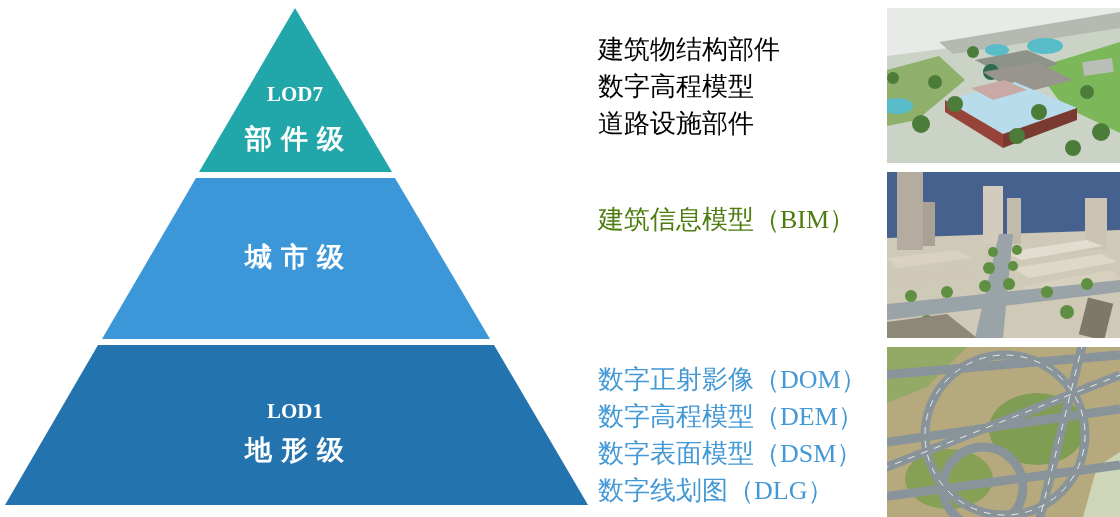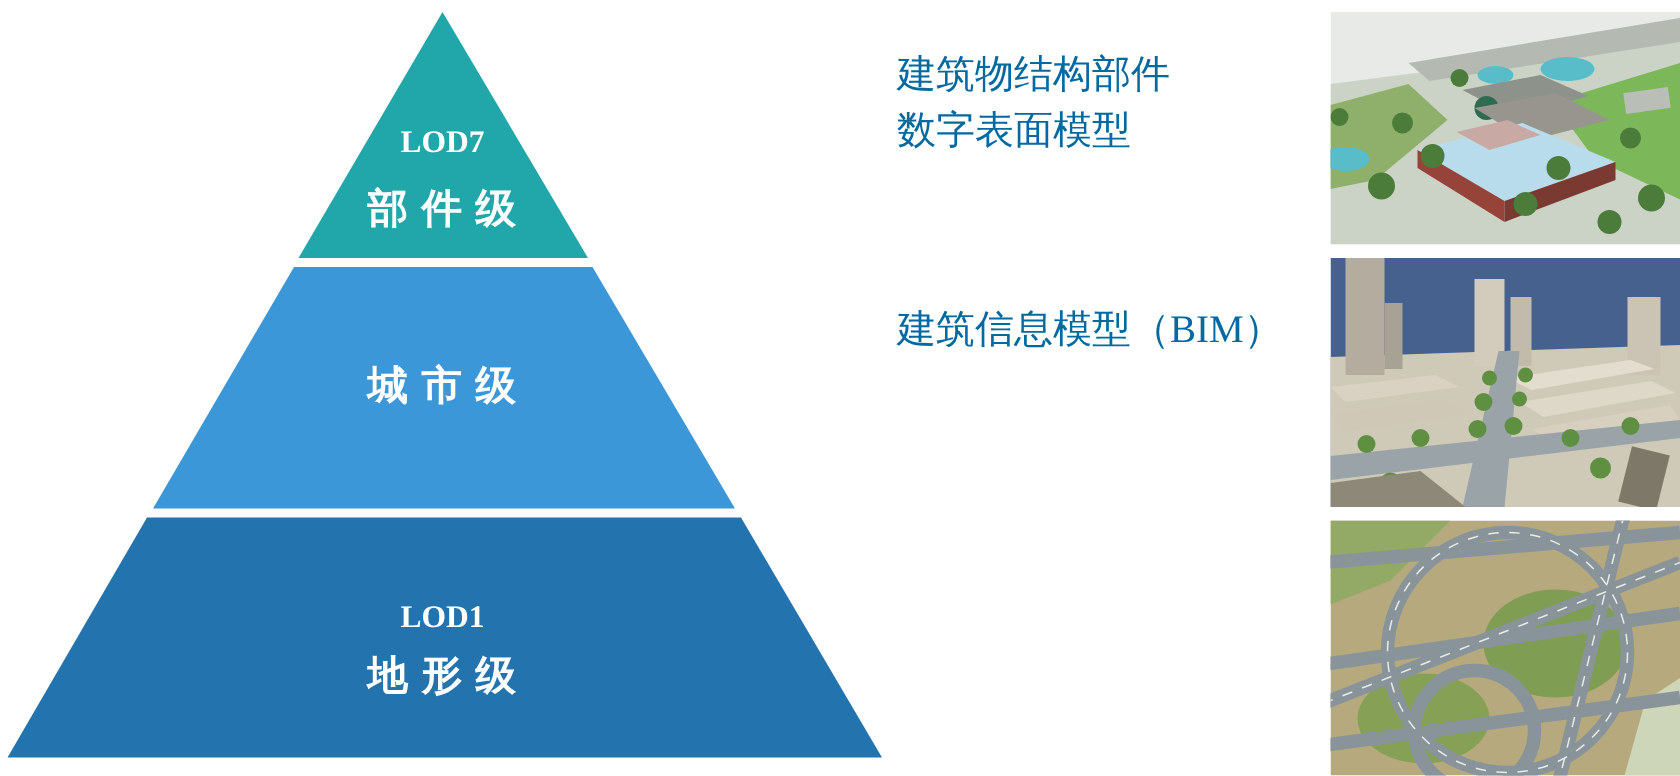--- a/index.html
+++ b/index.html
@@ -46,29 +46,36 @@
 
     <text class="lod-code" x="295" y="101">LOD7</text>
     <text class="lod-label" x="299" y="148">部件级</text>
 
     <text class="lod-label" x="299" y="266">城市级</text>
 
     <text class="lod-code" x="295" y="418">LOD1</text>
     <text class="lod-label" x="299" y="459">地形级</text>
   </svg>
 
-  <div class="desc desc-1" style="color: #0369a1;">
+  <div class="desc desc-1" style="color: #000000;">
     <div>建筑物结构部件</div>
-    <div>数字表面模型</div>
+    <div>数字高程模型</div>
+    <div>道路设施部件</div>
   </div>
 
-  <div class="desc desc-2" style="color: #0369a1;">
+  <div class="desc desc-2" style="color: #4d7c0f;">
     <div>建筑信息模型（BIM）</div>
   </div>
 
+  <div class="desc desc-3" style="color: rgb(67, 152, 214);">
+    <div>数字正射影像（DOM）</div>
+    <div>数字高程模型（DEM）</div>
+    <div>数字表面模型（DSM）</div>
+    <div>数字线划图（DLG）</div>
+  </div>
 
   <svg class="photo photo-1" viewBox="0 0 233 155" preserveAspectRatio="none">
     <rect width="233" height="155" fill="#e7eae6"></rect>
     <polygon points="0,48 233,18 233,155 0,155" fill="#cbd3c6"></polygon>
     <polygon points="148,60 233,34 233,125 176,98" fill="#7cb85a"></polygon>
     <polygon points="0,62 52,48 78,72 30,112 0,118" fill="#8fb06a"></polygon>
     <path d="M52,34 L233,4 L233,20 L66,46 Z" fill="#b4bab2"></path>
     <rect x="196" y="52" width="30" height="14" fill="#b9bfb7" transform="rotate(-8 211 59)"></rect>
     <ellipse cx="10" cy="98" rx="16" ry="8" fill="#58bdc9"></ellipse>
     <ellipse cx="158" cy="38" rx="18" ry="8" fill="#58bdc9"></ellipse>

